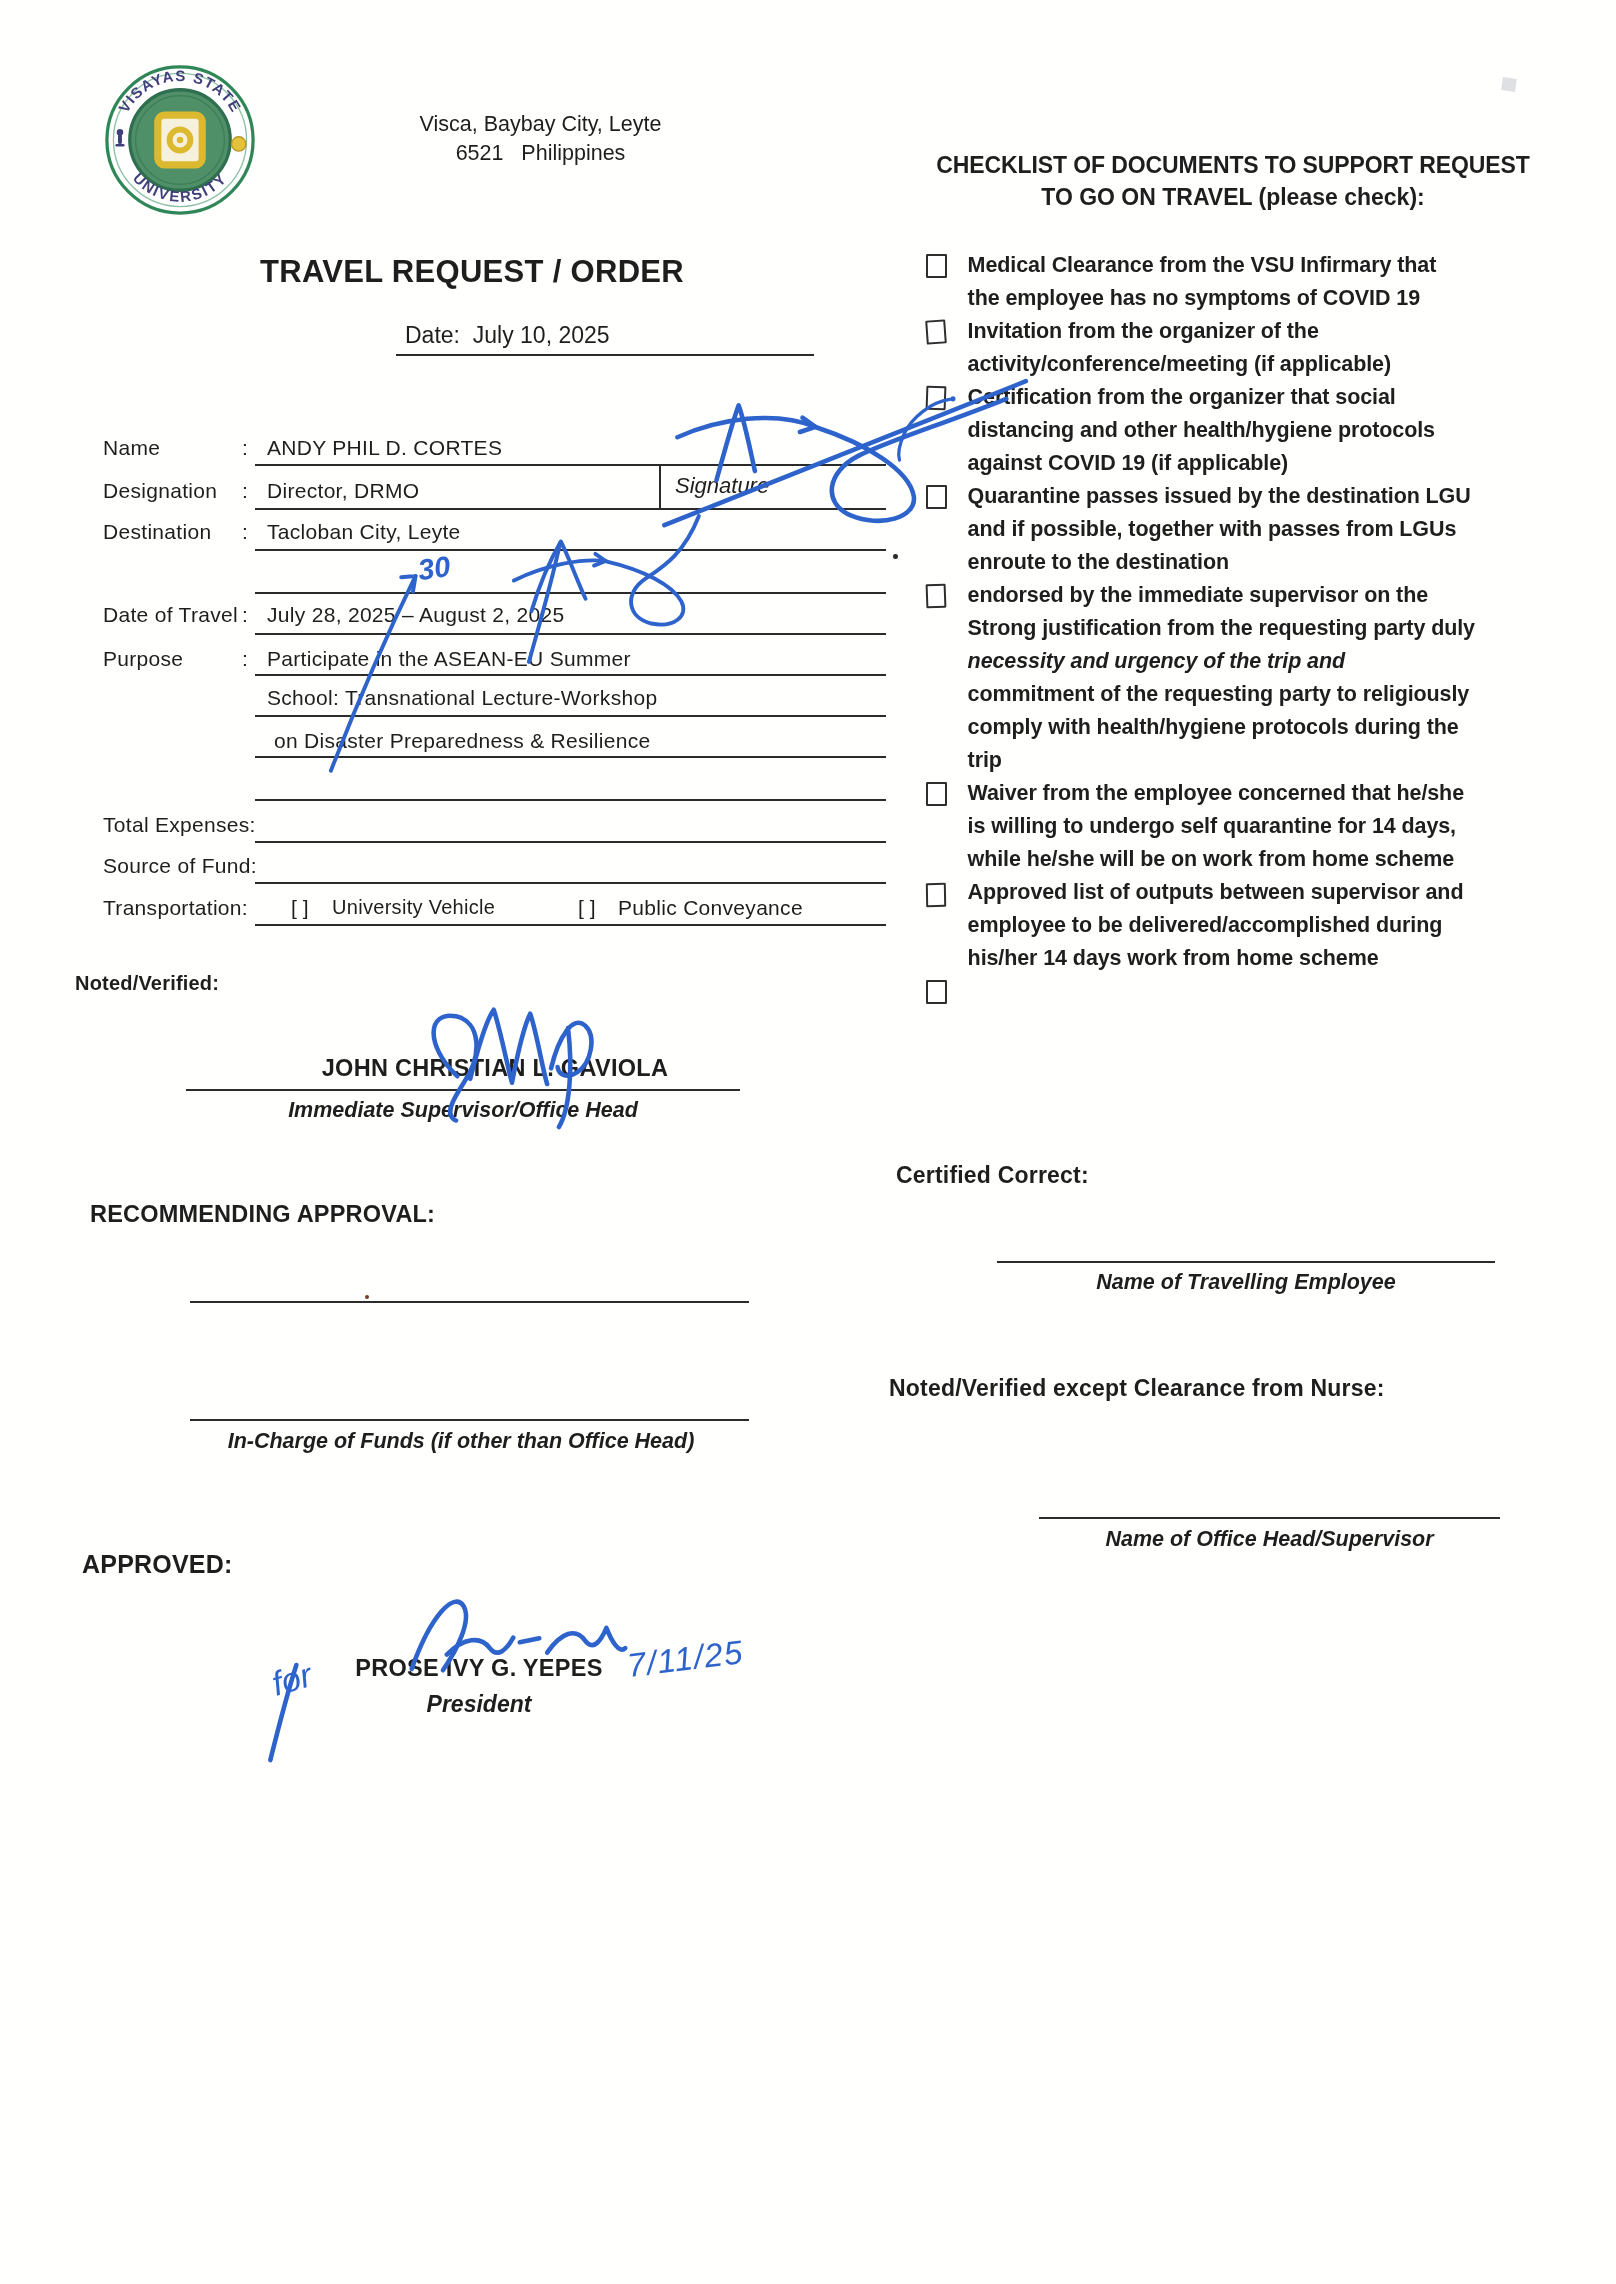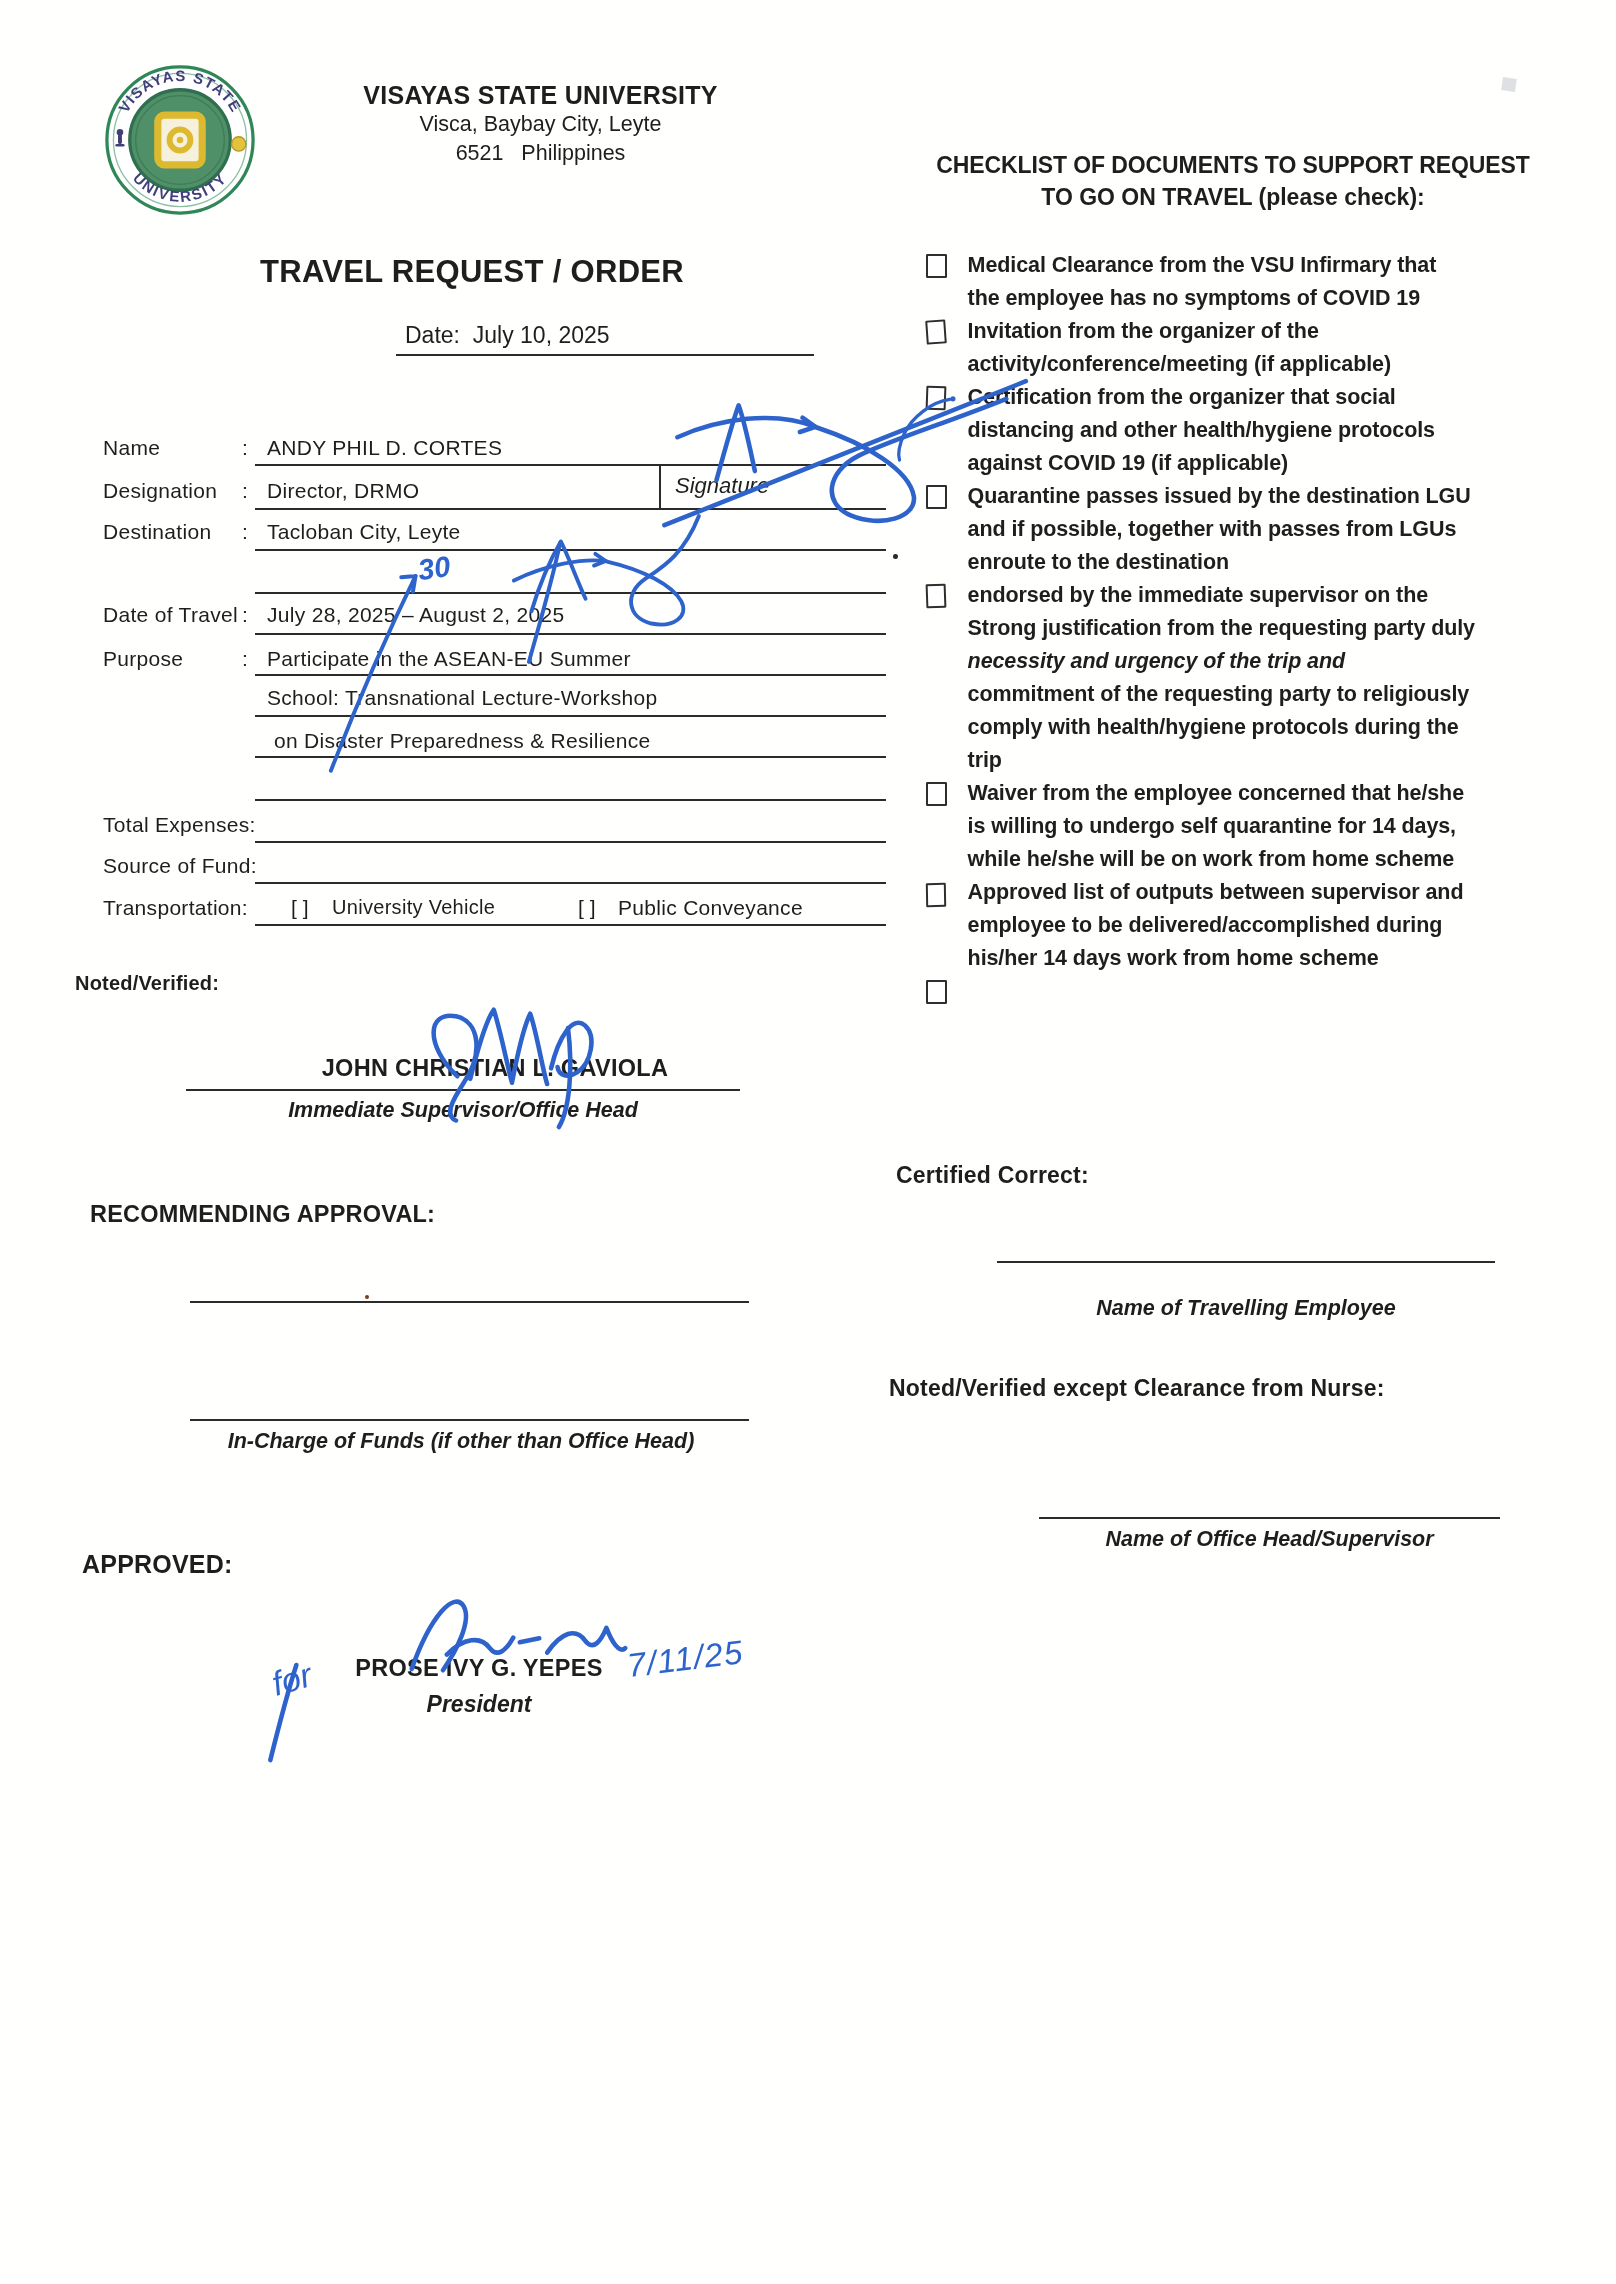--- a/index.html
+++ b/index.html
@@ -55,21 +55,20 @@
       <path id="arcBot" d="M -91 24 A 94 94 0 0 0 91 24"></path>
     </defs>
     <text font-size="23" font-weight="700" fill="#3f3f7a" letter-spacing="2" font-family="Liberation Sans, sans-serif">
       <textPath href="#arcTop" startOffset="50%" text-anchor="middle">VISAYAS STATE</textPath>
     </text>
     <text font-size="23" font-weight="700" fill="#3f3f7a" letter-spacing="3" font-family="Liberation Sans, sans-serif">
       <textPath href="#arcBot" startOffset="50%" text-anchor="middle">UNIVERSITY</textPath>
     </text>
   </svg>
 
-  <div class="hdr b" style="left:280px;top:81px;width:521px;font-size:25px;letter-spacing:0.3px;">VISAYAS STATE UNIVERSITY</div>
   <div class="hdr" style="left:280px;top:112px;width:521px;font-size:21.5px;">Visca, Baybay City, Leyte</div>
   <div class="hdr pre" style="left:280px;top:141px;width:521px;font-size:21.5px;">6521   Philippines</div>
 
   <div class="hdr b" style="left:221px;top:254px;width:502px;font-size:31px;letter-spacing:0.3px;">TRAVEL REQUEST / ORDER</div>
   <div class="abs pre" style="left:405px;top:322px;font-size:23px;">Date:  July 10, 2025</div>
   <div class="uline" style="left:396px;top:354px;width:418px;"></div>
 
   <div class="flabel" style="top:436px;">Name</div>
   <div class="fcolon" style="top:436px;">:</div>
   <div class="fvalue" style="top:436px;">ANDY PHIL D. CORTES</div>
@@ -191,21 +190,21 @@
         <div>his/her 14 days work from home scheme</div>
       </div>
     </div>
     <div class="ck-item">
       <span class="ck-box"></span>
     </div>
   </div>
 
   <div class="h-bold" style="left:896px;top:1162px;font-size:23px;">Certified Correct:</div>
   <div class="uline" style="left:997px;top:1261px;width:498px;"></div>
-  <div class="cap" style="left:997px;top:1270px;width:498px;margin-top:26px;">Name of Travelling Employee</div>
+  <div class="cap" style="left:997px;top:1270px;width:498px;">Name of Travelling Employee</div>
 
   <div class="h-bold" style="left:889px;top:1375px;font-size:23px;">Noted/Verified except Clearance from Nurse:</div>
   <div class="uline" style="left:1039px;top:1517px;width:461px;"></div>
   <div class="cap" style="left:1039px;top:1527px;width:461px;">Name of Office Head/Supervisor</div>
 
   <div class="ink-text b" style="left:418px;top:552px;font-size:29px;transform:rotate(-8deg);">30</div>
   <div class="ink-text" style="left:272px;top:1660px;font-size:34px;transform:rotate(-16deg);">for</div>
   <div class="ink-text" style="left:627px;top:1640px;font-size:33px;letter-spacing:1.3px;transform:rotate(-7deg);">7/11/25</div>
 
   <svg class="abs" style="left:0;top:0;pointer-events:none;" width="1616" height="2284" viewBox="0 0 2481 3506" fill="none" stroke="#2d63cb" stroke-linecap="round" stroke-linejoin="round">

